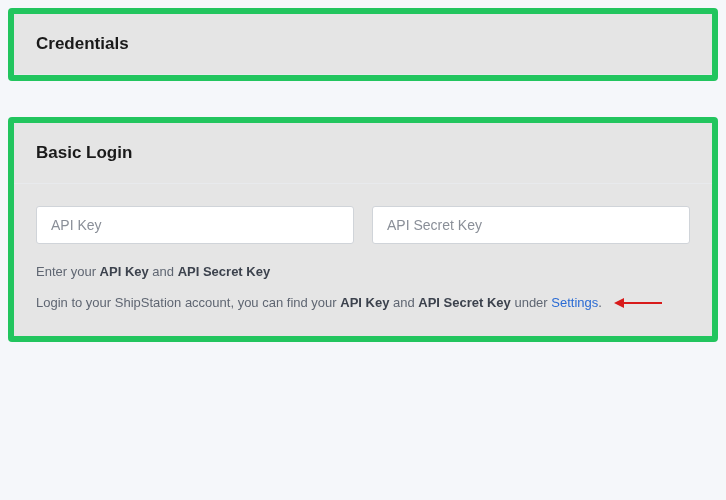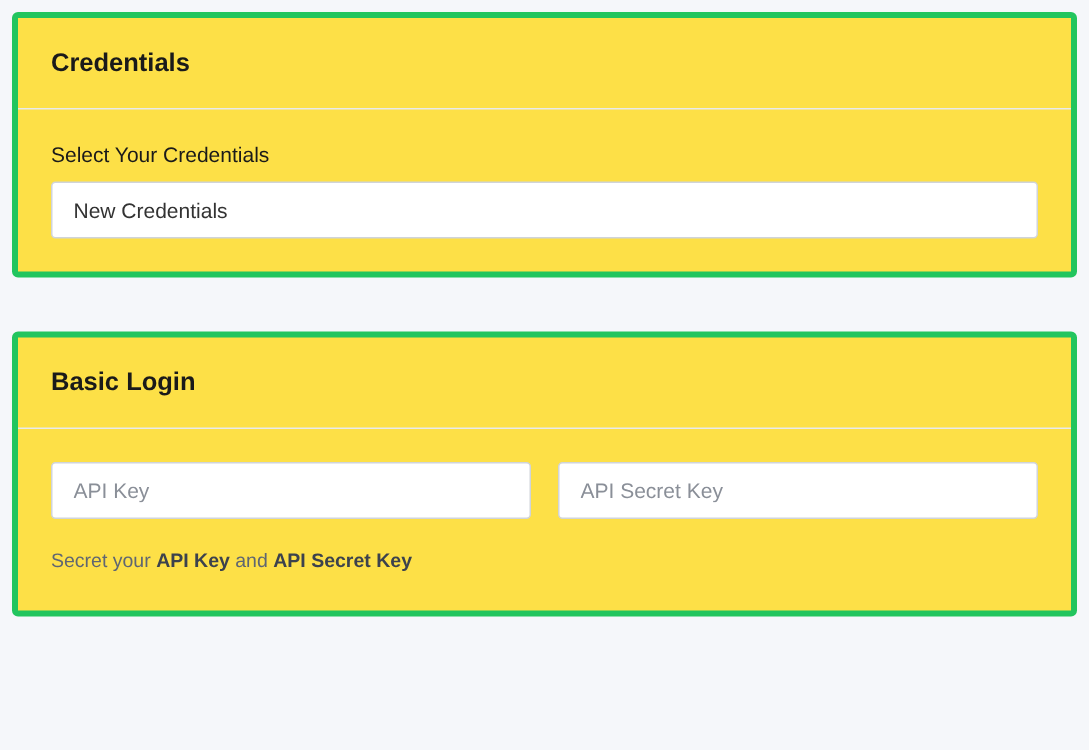--- a/index.html
+++ b/index.html
@@ -5,22 +5,22 @@
     * { box-sizing: border-box; margin: 0; padding: 0; }
     body {
       font-family: -apple-system, BlinkMacSystemFont, 'Segoe UI', Helvetica, Arial, sans-serif;
       background: #f5f7fa;
       color: #1a1a1a;
       width: 726px;
       height: 500px;
       overflow: hidden;
     }
     .card {
-      background: #fde047;
-      border: 4px solid #22c55e;
+      background: #e5e5e5;
+      border: 6px solid #22c55e;
       border-radius: 4px;
       margin: 8px;
     }
     .card-header {
       padding: 20px 22px;
       border-bottom: 1px solid #e8eaed;
     }
     .card-title {
       font-size: 17px;
       font-weight: 700;
@@ -96,42 +96,43 @@
     }
     .gap-between { height: 20px; }
   </style>
 </head>
 <body>
 
 <div class="card">
   <div class="card-header">
     <div class="card-title">Credentials</div>
   </div>
-  <div class="card-body">
-    <label class="field-label">Select Your Credentials</label>
-    <div class="input-wrap">
-      <span>New Credentials</span>
-    </div>
-  </div>
 </div>
 
 <div class="gap-between"></div>
 
 <div class="card">
   <div class="card-header">
     <div class="card-title">Basic Login</div>
   </div>
   <div class="card-body">
     <div class="two-col">
       <div class="col">
         <input class="input-field" type="text" placeholder="API Key" style="">
       </div>
       <div class="col">
         <input class="input-field" type="text" placeholder="API Secret Key" style="">
       </div>
     </div>
 
     <div class="helper-text">
-      <span>Secret your </span><strong>API Key</strong><span> and </span><strong>API Secret Key</strong>
+      <span>Enter your </span><strong>API Key</strong><span> and </span><strong>API Secret Key</strong>
     </div>
 
+    <div class="helper-text" style="margin-top:10px;">
+      <span>Login to your ShipStation account, you can find your </span><strong>API Key</strong><span> and </span><strong>API Secret Key</strong><span> under </span><a class="link">Settings</a><span>.</span>
+      <span class="arrow-note">
+        <span class="arrow-head"></span>
+          <span class="arrow-line"></span>
+      </span>
+    </div>
   </div>
 </div>
 
 </body></html>

